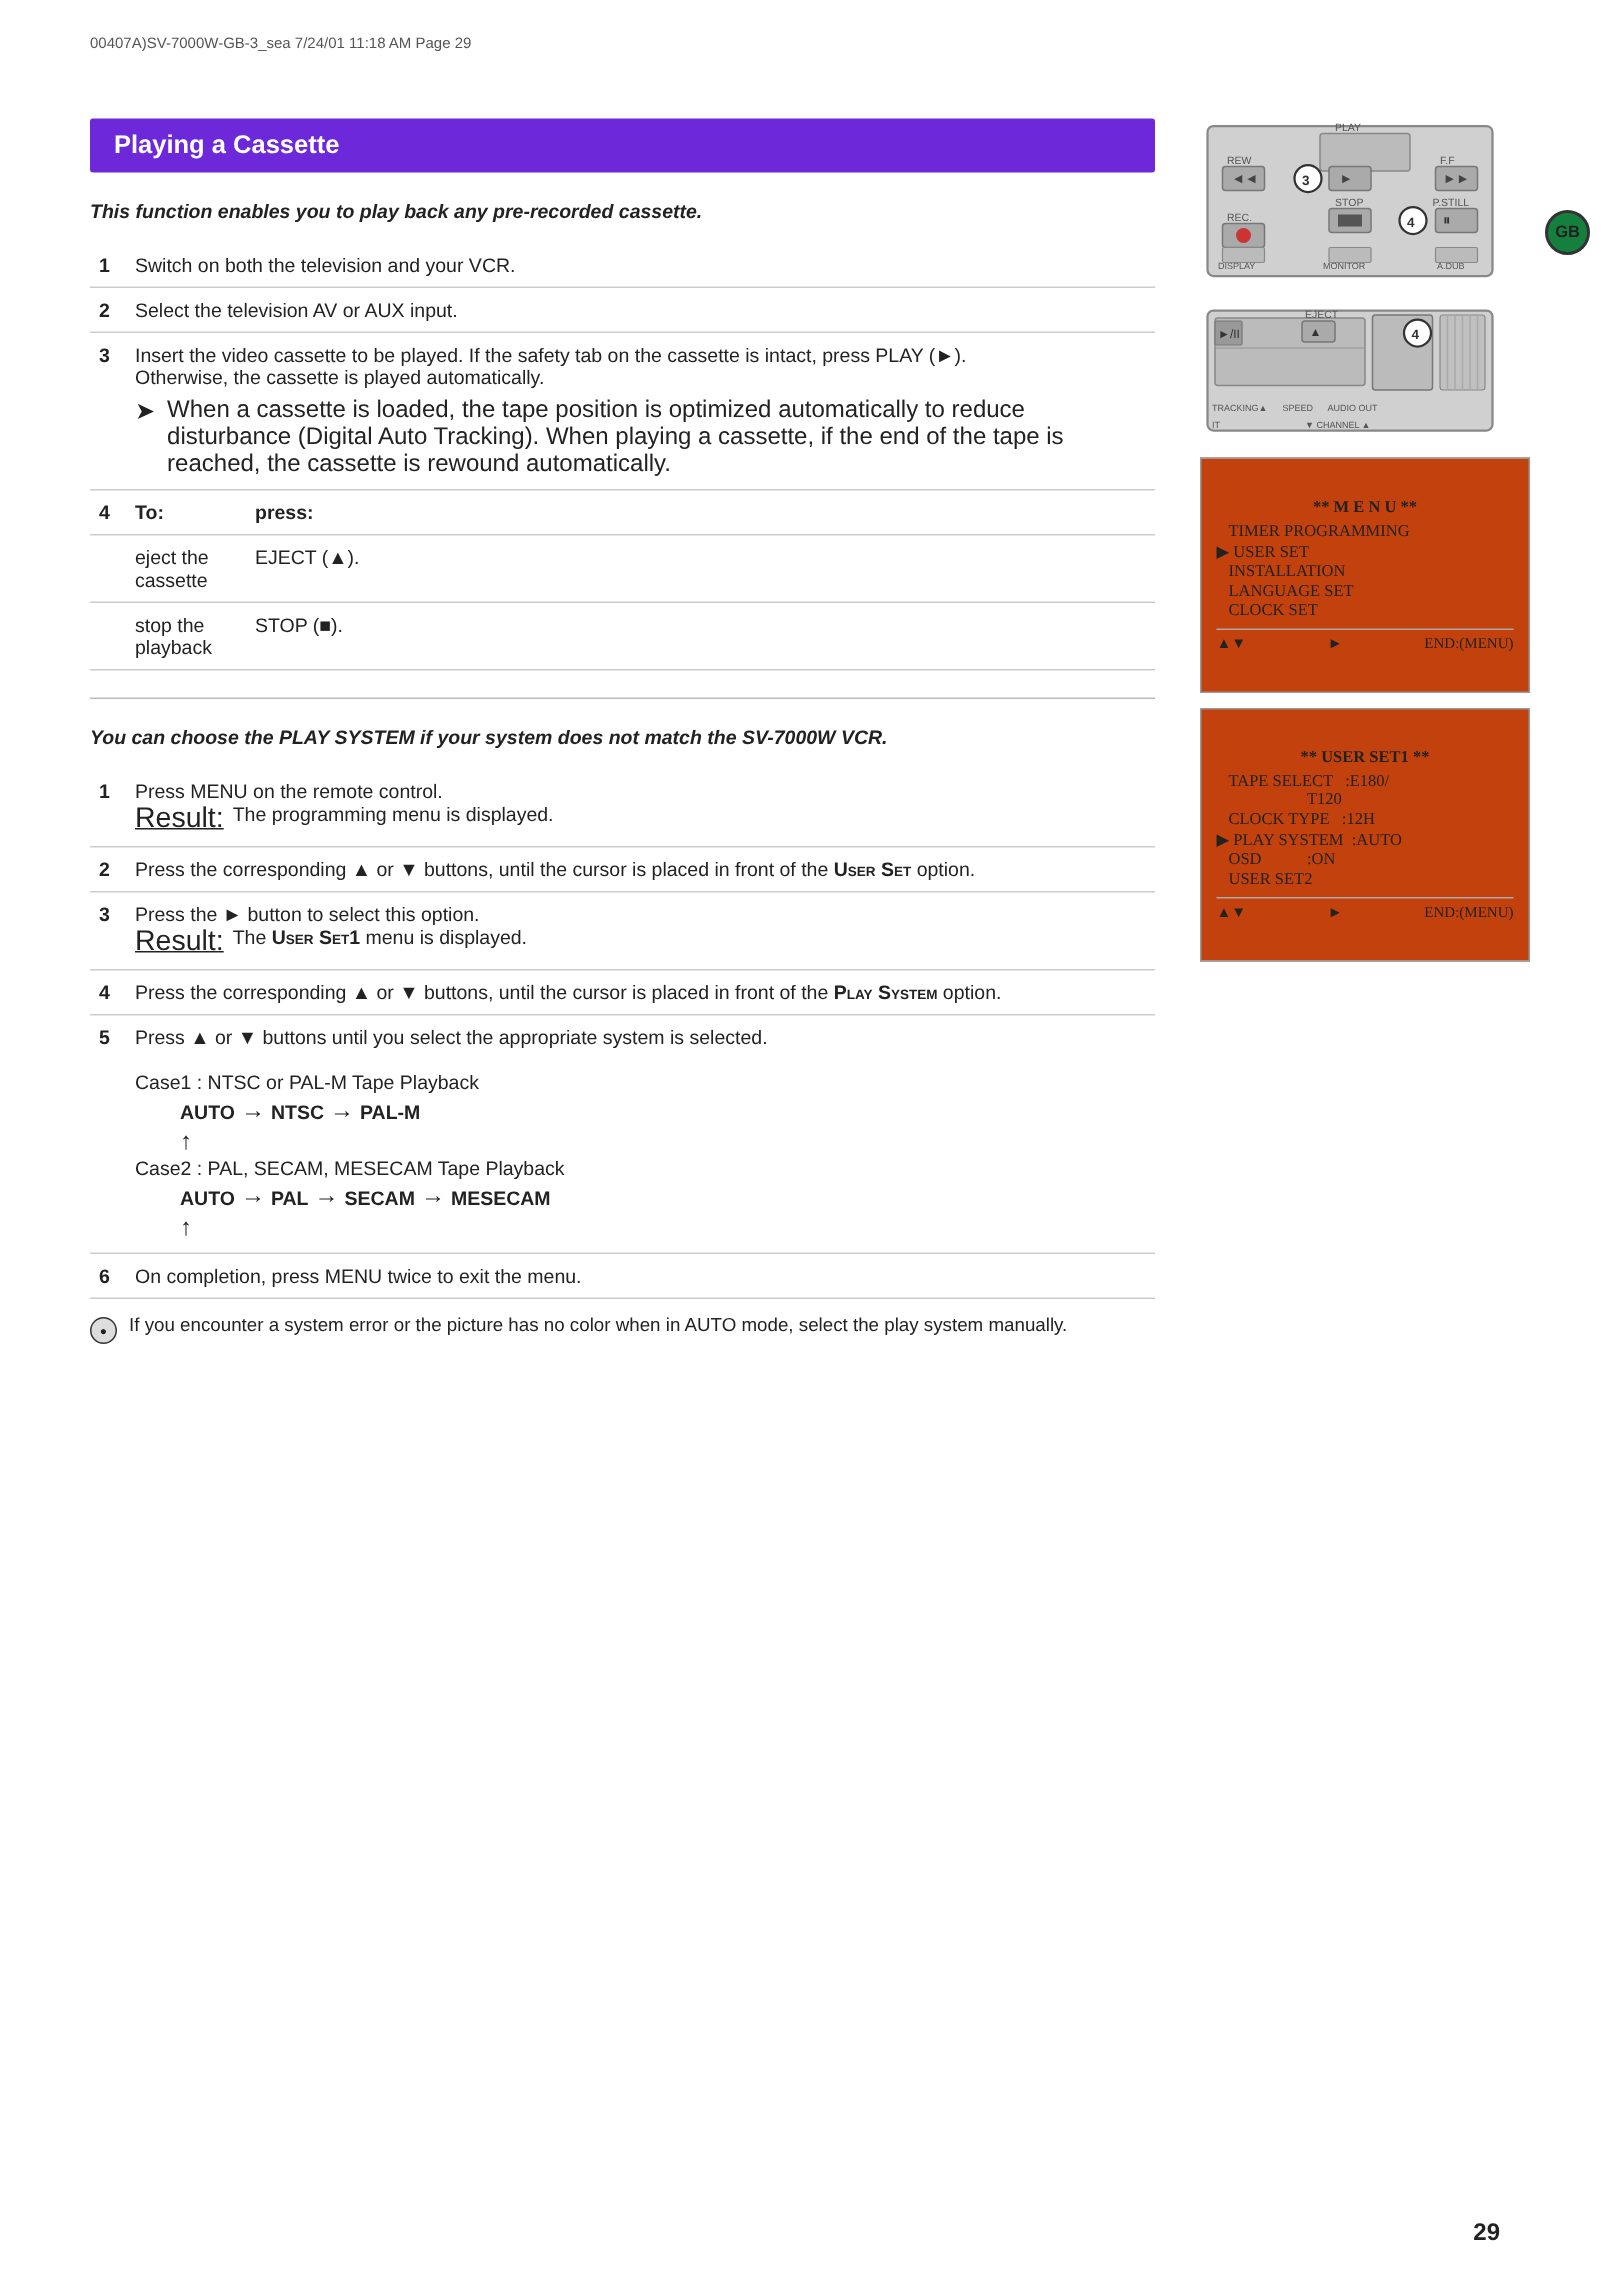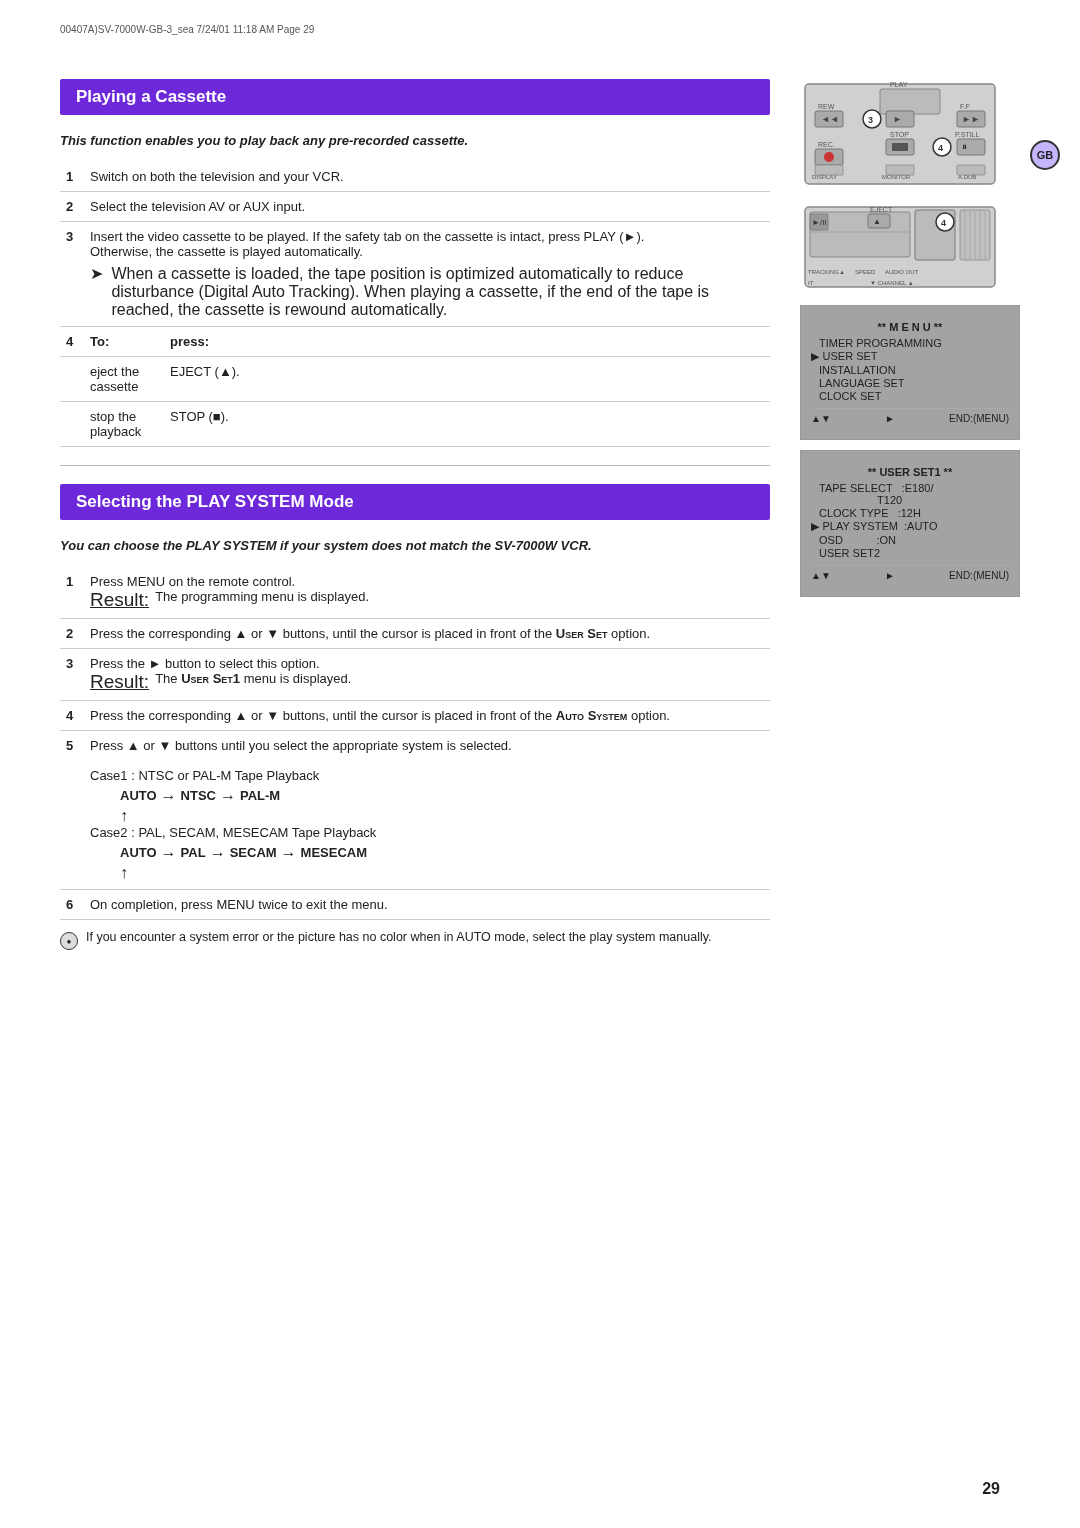--- a/index.html
+++ b/index.html
@@ -99,24 +99,24 @@
       margin-top: -1px;
     }
 
     .note-text {
       font-size: 16px;
     }
 
     
     .menu-box {
       border: 1px solid #999;
-      padding: 15px 10px;
-      font-family: Liberation Sans, sans-serif;
+      padding: 26px 10px;
+      font-family: Liberation Serif, serif;
       font-size: 11px;
-      background: #a3a3a3;
+      background: #c2410c;
       margin-top: 10px;
     }
 
     .menu-box .menu-title {
       text-align: center;
       font-weight: bold;
       margin-bottom: 4px;
     }
 
     .menu-box .menu-item {
@@ -162,21 +162,21 @@
       right: 20px;
       width: 30px;
       height: 30px;
       border-radius: 50%;
       border: 2px solid #333;
       display: flex;
       align-items: center;
       justify-content: center;
       font-size: 11px;
       font-weight: bold;
-      background: #c4b5fd;
+      background: #15803d;
     }
 
     .bold { font-weight: bold; }
 
     .small-caps {
       font-variant: small-caps;
       font-weight: bold;
     }
 
     
@@ -300,23 +300,20 @@
         <tr>
           <td></td>
           <td>stop the playback</td>
           <td>STOP (■).</td>
         </tr>
       </tbody>
     </table>
 
     <hr class="section-sep">
 
-    <div class="section-title">
-      <span>Selecting the PLAY SYSTEM Mode</span>
-    </div>
 
     <p class="intro-text">
       <span>You can choose the PLAY SYSTEM if your system does not match the SV-7000W VCR.</span>
     </p>
 
     <table class="steps-table">
       <tbody>
 
         <tr>
           <td class="step-num bold" style="vertical-align:top;">1</td>
@@ -343,21 +340,21 @@
             <div class="result-line">
               <span class="result-label">Result:</span>
               <span>The <span class="small-caps">User Set1</span> menu is displayed.</span>
             </div>
           </td>
         </tr>
 
         <tr>
           <td class="step-num bold" style="vertical-align:top;">4</td>
           <td colspan="2">
-            Press the corresponding ▲ or ▼ buttons, until the cursor is placed in front of the <span class="small-caps">Auto System</span> option.
+            Press the corresponding ▲ or ▼ buttons, until the cursor is placed in front of the <span class="small-caps">Play System</span> option.
           </td>
         </tr>
 
         <tr>
           <td class="step-num bold" style="vertical-align:top;">5</td>
           <td colspan="2">
             Press ▲ or ▼ buttons until you select the appropriate system is selected.<br><br>
             <span>Case1 : NTSC or PAL-M Tape Playback</span>
             <div class="diagram-line">
               <span>AUTO</span>

